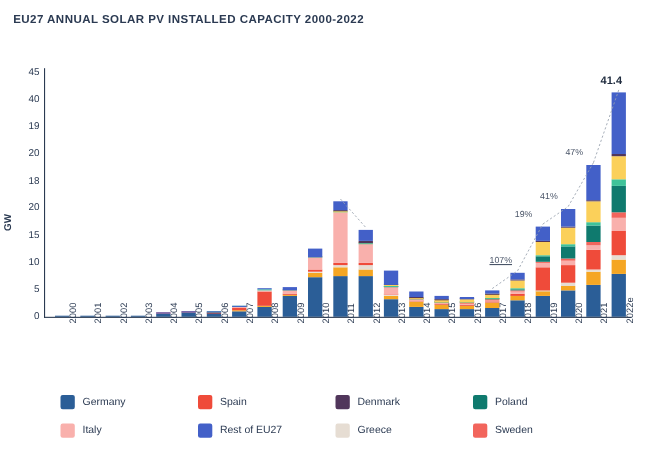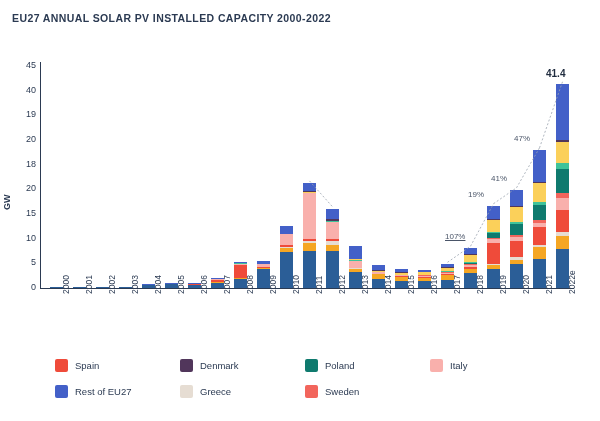--- a/index.html
+++ b/index.html
@@ -390,20 +390,24 @@
         <line x1="539.5" y1="107.86666666666667" x2="562.5" y2="41.75999999999999" stroke="#9aa3af" stroke-width="0.8" stroke-dasharray="2,2"></line>
       </svg>
       <div id="total-label" style="left: 546px; top: 27.76px;">41.4</div>
     </div>
 <div class="axis-line" style="left: 40px; top: 248px; width: 534px; height: 1px;"></div>
     <div class="axis-line" style="left: 40px; top: 22px; width: 1px; height: 227px;"></div>
   </div>
 
 <div id="legend">
     <div class="legend-item">
+      <span class="swatch" style="background: rgb(43, 94, 151);"></span>
+      <span>Germany</span>
+    </div>
+    <div class="legend-item">
       <span class="swatch" style="background: rgb(239, 75, 58);"></span>
       <span>Spain</span>
     </div>
     <div class="legend-item">
       <span class="swatch" style="background: rgb(81, 54, 91);"></span>
       <span>Denmark</span>
     </div>
     <div class="legend-item">
       <span class="swatch" style="background: rgb(15, 122, 110);"></span>
       <span>Poland</span>

